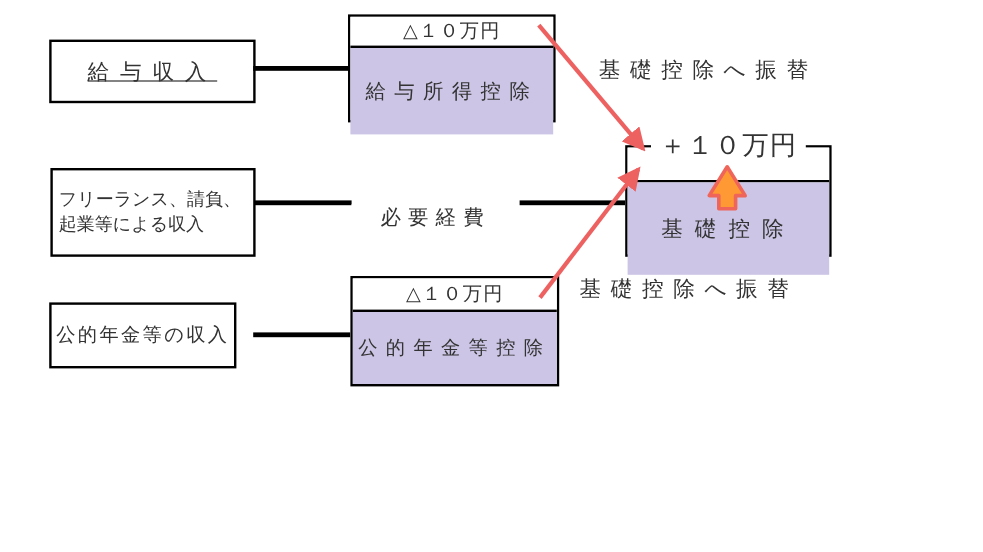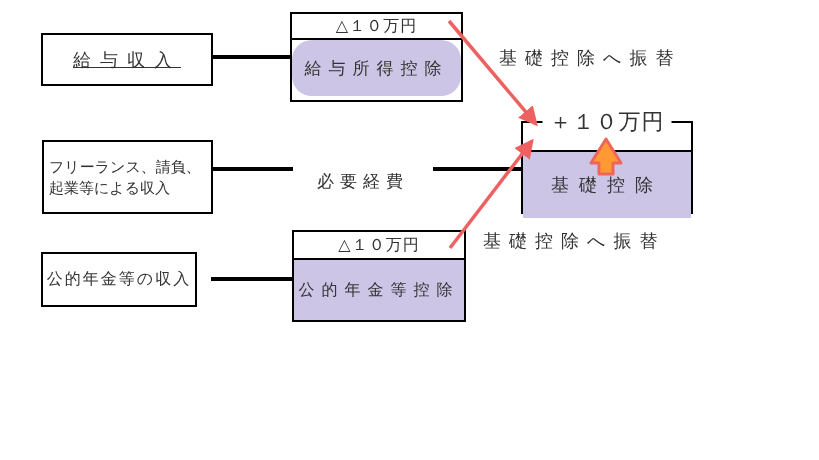--- a/index.html
+++ b/index.html
@@ -54,42 +54,42 @@
 <div class="canvas">
 
   <div class="box" style="left:41px;top:33px;width:172px;height:53px;">
     <span class="lbl fs18 ls9">給与収入</span>
   </div>
 
   <div class="hline" style="left:211px;top:55px;width:79px;"></div>
 
   <div class="dbox" style="left:290px;top:12px;width:173px;height:90px;">
     <div class="dhead" style="height:26px;">△１０万円</div>
-    <div class="dbody fs17 ls7" style="height:56px;border-radius:20px;">給与所得控除</div>
+    <div class="dbody fs17 ls7" style="height:72px;">給与所得控除</div>
   </div>
 
   <div class="note" style="left:499px;top:46px;">基礎控除へ振替</div>
 
   <div class="box" style="left:42px;top:140px;width:171px;height:74px;justify-content:flex-start;padding-left:5px;">
     <div class="multiline">
       <div>フリーランス、請負、</div>
       <div>起業等による収入</div>
     </div>
   </div>
 
   <div class="hline" style="left:212px;top:167px;width:81px;"></div>
 
   <div class="midlabel" style="left:293px;top:158px;width:140px;height:22px;margin-top:12px;">必要経費</div>
 
   <div class="hline" style="left:433px;top:167px;width:88px;"></div>
 
   <div class="dbox" style="left:521px;top:121px;width:172px;height:93px;">
     <div class="dhead" style="height:29px;"></div>
     <div class="float-label">＋１０万円</div>
-    <div class="dbody fs18 ls10" style="height:66px;">基礎控除</div>
+    <div class="dbody fs18 ls10" style="height:77px;">基礎控除</div>
   </div>
 
   <div class="box" style="left:41px;top:252px;width:156px;height:55px;">
     <span class="lbl fs16 ls2">公的年金等の収入</span>
   </div>
 
   <div class="hline" style="left:211px;top:277px;width:81px;"></div>
 
   <div class="dbox" style="left:292px;top:230px;width:174px;height:92px;">
     <div class="dhead" style="height:28px;">△１０万円</div>

